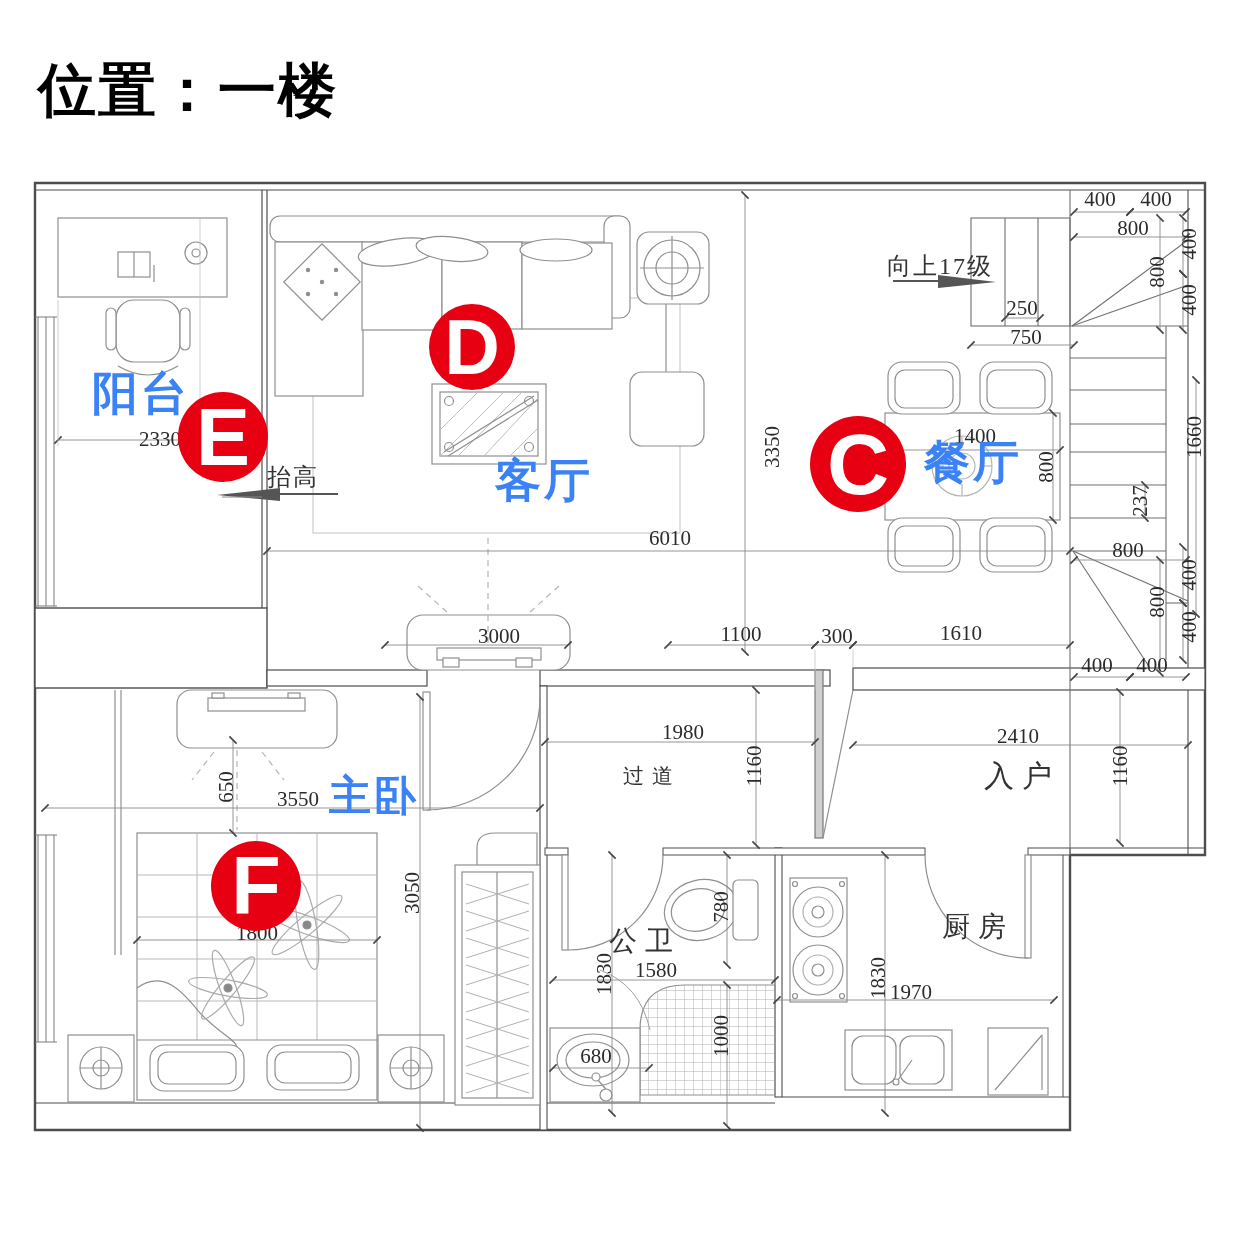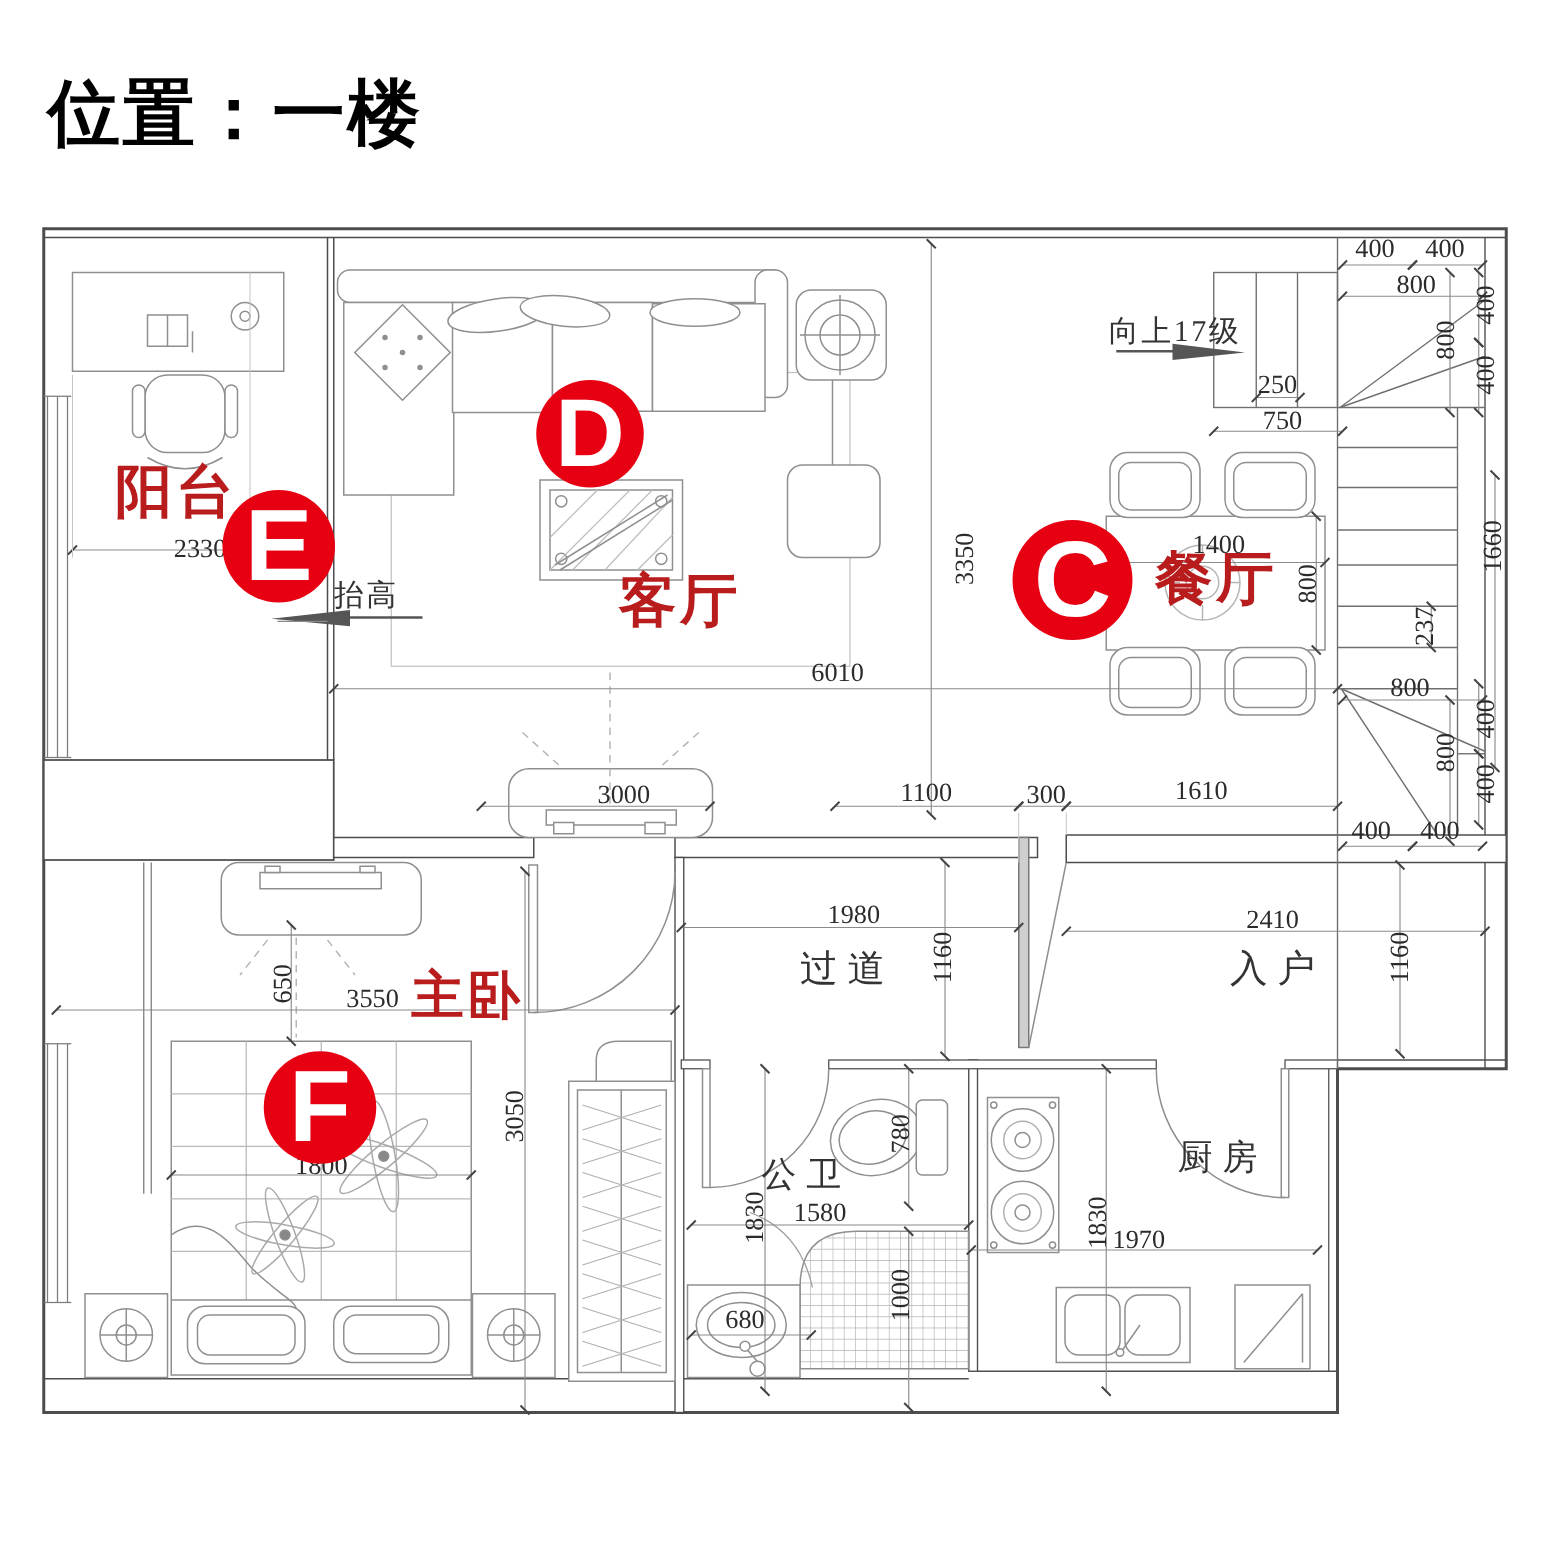--- a/index.html
+++ b/index.html
@@ -4,21 +4,21 @@
 <style>
   html,body{margin:0;padding:0;background:#fff;width:1242px;height:1242px;overflow:hidden;}
   #stage{position:relative;width:1242px;height:930px;font-family:"Liberation Sans",sans-serif;}
   #page-title{position:absolute;left:38px;top:52px;font-size:58px;font-weight:900;color:#000;
     letter-spacing:2px;font-family:"Liberation Sans",sans-serif;}
   #plan-svg{position:absolute;left:0;top:0;}
   #overlay{position:absolute;left:0;top:0;width:1242px;height:1242px;}
   .lbl{position:absolute;transform:translate(-50%,-50%);white-space:nowrap;line-height:1;}
   .lbl.v{transform:translate(-50%,-50%) rotate(-90deg);}
   .dim{font-family:"Liberation Serif",serif;font-size:21px;color:#2b2b2b;}
-  .room{color:#b91c1c;}
+  .room{color:#3b82f6;}
   .room.bold{font-weight:900;font-family:"Liberation Sans",sans-serif;letter-spacing:3px;}
   .room.plain{font-weight:400;font-family:"Liberation Serif",serif;color:#333;letter-spacing:8px;}
   .note{font-family:"Liberation Serif",serif;font-size:24px;color:#333;letter-spacing:2px;}
   .marker{position:absolute;transform:translate(-50%,-50%);border-radius:50%;color:#fff;
     display:flex;align-items:center;justify-content:center;font-weight:900;line-height:1;
     font-family:"Liberation Sans",sans-serif;}
 </style>
 </head>
 <body>
 
@@ -440,21 +440,21 @@
       <div class="lbl dim" style="left: 656px; top: 970px;">1580</div>
       <div class="lbl dim v" style="left: 721px; top: 907px;">780</div>
       <div class="lbl dim v" style="left: 721px; top: 1036px;">1000</div>
       <div class="lbl dim" style="left: 596px; top: 1056px;">680</div>
       <div class="lbl dim v" style="left: 878px; top: 978px;">1830</div>
       <div class="lbl dim" style="left: 911px; top: 992px;">1970</div>
       <div class="lbl room bold" style="left: 141px; top: 393px; font-size: 46px;">阳台</div>
       <div class="lbl room bold" style="left: 544px; top: 480px; font-size: 46px;">客厅</div>
       <div class="lbl room bold" style="left: 973px; top: 462px; font-size: 46px;">餐厅</div>
       <div class="lbl room bold" style="left: 374px; top: 796px; font-size: 42px;">主卧</div>
-      <div class="lbl room plain" style="left: 652px; top: 776px; font-size: 30px; margin-left: 26px;">过道</div>
+      <div class="lbl room plain" style="left: 652px; top: 776px; font-size: 21px;">过道</div>
       <div class="lbl room plain" style="left: 1022px; top: 776px; font-size: 30px;">入户</div>
       <div class="lbl room plain" style="left: 645px; top: 941px; font-size: 28px;">公卫</div>
       <div class="lbl room plain" style="left: 946px; top: 927px; font-size: 28px; margin-left: 32px;">厨房</div>
       <div class="lbl note" style="left: 940px; top: 266px;">向上17级</div>
       <div class="lbl note" style="left: 293px; top: 477px;">抬高</div>
       <div class="marker" style="left: 858px; top: 464px; height: 96px; width: 96px; font-size: 86px; background: rgb(230, 0, 18);">C</div>
       <div class="marker" style="left: 472px; top: 347px; height: 86px; width: 86px; font-size: 77px; background: rgb(230, 0, 18);">D</div>
       <div class="marker" style="left: 223px; top: 437px; height: 90px; width: 90px; font-size: 81px; background: rgb(230, 0, 18);">E</div>
       <div class="marker" style="left: 256px; top: 886px; height: 90px; width: 90px; font-size: 81px; background: rgb(230, 0, 18);">F</div>
     </div>

